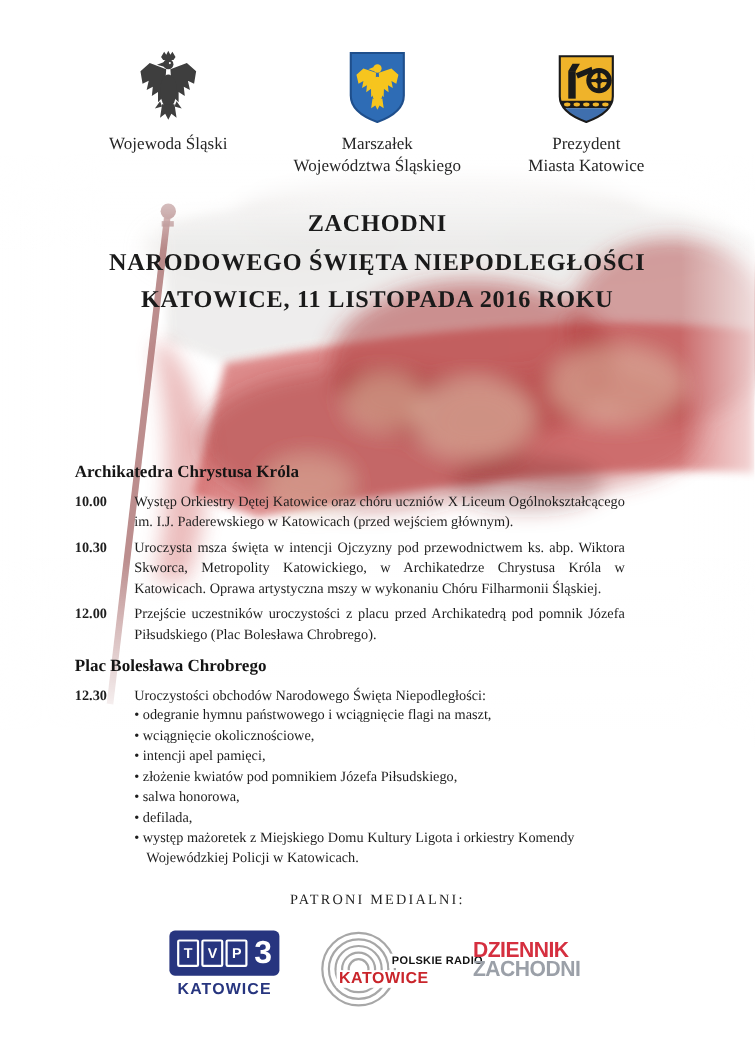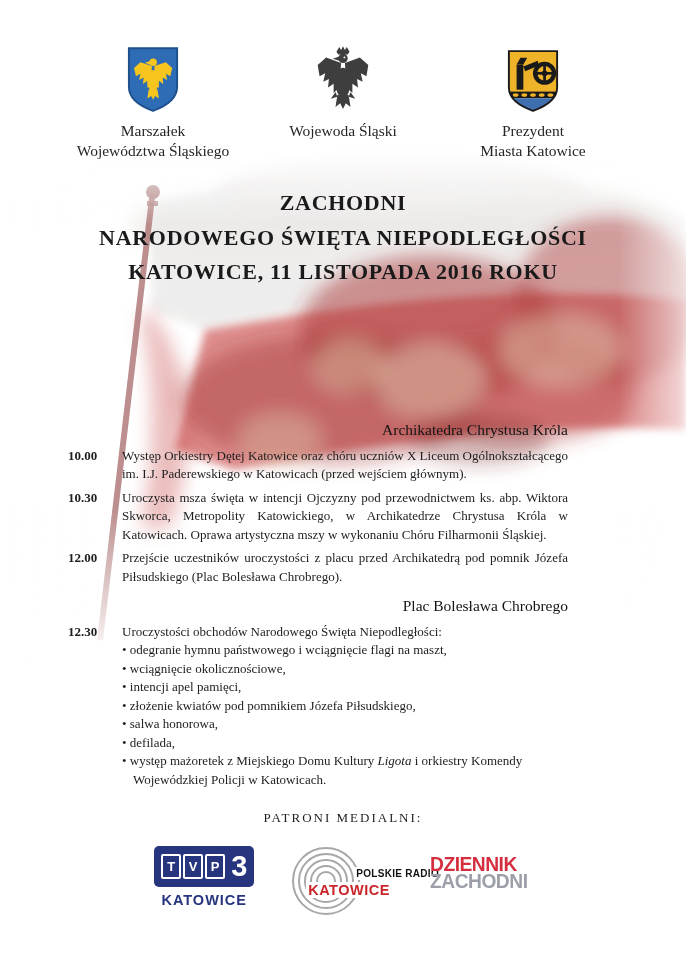--- a/index.html
+++ b/index.html
@@ -27,29 +27,29 @@
   .official{width:190px;display:flex;flex-direction:column;align-items:center;}
   .official .emblem{height:74px;display:flex;align-items:flex-end;justify-content:center;margin-bottom:7px;}
   .official-label{font-size:15.5px;line-height:20px;text-align:center;color:#262626;}
 
   
   .title{position:absolute;top:186px;left:0;width:686px;text-align:center;
          font-weight:bold;font-size:22px;line-height:34.5px;letter-spacing:.7px;color:#1a1a1a;}
 
   
   .schedule{position:absolute;top:421px;left:68px;width:500px;font-size:13px;line-height:18.5px;}
-  .section-heading{text-align:right;font-weight:normal;font-size:15.5px;margin:0 0 7px 0;color:#141414;}
+  .section-heading{text-align:left;font-weight:bold;font-size:15.5px;margin:0 0 7px 0;color:#141414;}
   .section-heading.second{margin-top:11px;}
   .sched-item{display:flex;margin-bottom:5px;}
   .sched-time{width:54px;flex:none;font-weight:bold;}
   .sched-text{flex:1;text-align:justify;}
   .bullets{margin:0;padding:0;list-style:none;text-align:left;}
   .bullets li{padding-left:11px;text-indent:-11px;}
   .bullets li::before{content:"\2022\00a0";}
-  .italic{font-style:italic;}
+  .italic{}
 
   
   .patrons-label{position:absolute;top:810px;left:0;width:686px;text-align:center;
                  font-size:13px;letter-spacing:2px;color:#1f1f1f;}
   .logos{position:absolute;top:846px;left:0;width:686px;display:flex;justify-content:center;
          align-items:flex-start;gap:34px;font-family:"Liberation Sans", sans-serif;}
   
   .tvp{width:100px;text-align:center;}
   .tvp-box{height:41px;background:#27357f;border-radius:5px;display:flex;align-items:center;justify-content:center;}
   .tvp-letter{width:16px;height:21px;border:2px solid #fff;border-radius:2px;color:#fff;
@@ -112,59 +112,59 @@
         <line x1="152" y1="58" x2="100" y2="500" stroke="#a05f5f" stroke-width="6"></line>
         <circle cx="153" cy="52" r="7" fill="#8d4c4c"></circle>
         <rect x="147" y="61" width="11" height="5" fill="#8d4c4c" opacity="0.8"></rect>
       </g>
     </svg>
   </div>
 
   <div class="content">
 
     <div class="officials">
-
-      <div class="official">
-        <div class="emblem">
-          <svg width="54" height="68" viewBox="0 0 56 70" xmlns="http://www.w3.org/2000/svg">
-            <path d="M3,2 H53 V42 Q53,58 28,67 Q3,58 3,42 Z" fill="#2e6cb5" stroke="#1f4f8c" stroke-width="2"></path>
-            <g fill="#f6c51e" transform="translate(7,8) scale(0.66)">
-              <circle cx="32" cy="13" r="6"></circle>
-              <polygon points="27,11 19,14 27,17"></polygon>
-              <polygon points="30,19 12,13 2,22 5,35 12,31 10,41 17,37 16,47 23,42 23,54 29,47"></polygon>
-              <polygon points="34,19 52,13 62,22 59,35 52,31 54,41 47,37 48,47 41,42 41,54 35,47"></polygon>
-              <ellipse cx="32" cy="42" rx="9" ry="17"></ellipse>
-              <polygon points="25,56 39,56 41,70 35,66 32,72 29,66 23,70"></polygon>
-            </g>
-          </svg>
-        </div>
-        <div class="official-label">
-          <div>Marszałek</div>
-          <div>Województwa Śląskiego</div>
-        </div>
-      </div>
 
       <div class="official">
         <div class="emblem">
           <svg width="60" height="72" viewBox="0 0 64 72" xmlns="http://www.w3.org/2000/svg">
             <g fill="#3e3e3e">
               <path d="M25,8 L28,3 L30,6 L32,2 L34,6 L36,3 L39,8 L37,11 L27,11 Z"></path>
               <circle cx="32" cy="15" r="5"></circle>
               <polygon points="28,13 21,15.5 28,17.5"></polygon>
               <polygon points="30,20 14,14 5,22 7,34 13,31 11,40 17,37 16,46 22,42 22,52 28,46"></polygon>
               <polygon points="34,20 50,14 59,22 57,34 51,31 53,40 47,37 48,46 42,42 42,52 36,46"></polygon>
               <ellipse cx="32" cy="41" rx="8" ry="16"></ellipse>
               <polygon points="26,54 38,54 40,67 35,63 32,69 29,63 24,67"></polygon>
               <polygon points="24,51 19,58 26,56"></polygon>
               <polygon points="40,51 45,58 38,56"></polygon>
             </g>
             <circle cx="33.5" cy="14" r="1" fill="#ffffff"></circle>
           </svg>
         </div>
         <div class="official-label">Wojewoda Śląski</div>
+      </div>
+
+      <div class="official">
+        <div class="emblem">
+          <svg width="54" height="68" viewBox="0 0 56 70" xmlns="http://www.w3.org/2000/svg">
+            <path d="M3,2 H53 V42 Q53,58 28,67 Q3,58 3,42 Z" fill="#2e6cb5" stroke="#1f4f8c" stroke-width="2"></path>
+            <g fill="#f6c51e" transform="translate(7,8) scale(0.66)">
+              <circle cx="32" cy="13" r="6"></circle>
+              <polygon points="27,11 19,14 27,17"></polygon>
+              <polygon points="30,19 12,13 2,22 5,35 12,31 10,41 17,37 16,47 23,42 23,54 29,47"></polygon>
+              <polygon points="34,19 52,13 62,22 59,35 52,31 54,41 47,37 48,47 41,42 41,54 35,47"></polygon>
+              <ellipse cx="32" cy="42" rx="9" ry="17"></ellipse>
+              <polygon points="25,56 39,56 41,70 35,66 32,72 29,66 23,70"></polygon>
+            </g>
+          </svg>
+        </div>
+        <div class="official-label">
+          <div>Marszałek</div>
+          <div>Województwa Śląskiego</div>
+        </div>
       </div>
 
       <div class="official">
         <div class="emblem">
           <svg width="54" height="66" viewBox="0 0 56 66" xmlns="http://www.w3.org/2000/svg">
             <defs>
                 <clipPath id="kclip">
                   <path d="M3,2 H53 V40 Q53,55 28,64 Q3,55 3,40 Z"></path>
                 </clipPath>
               </defs>

